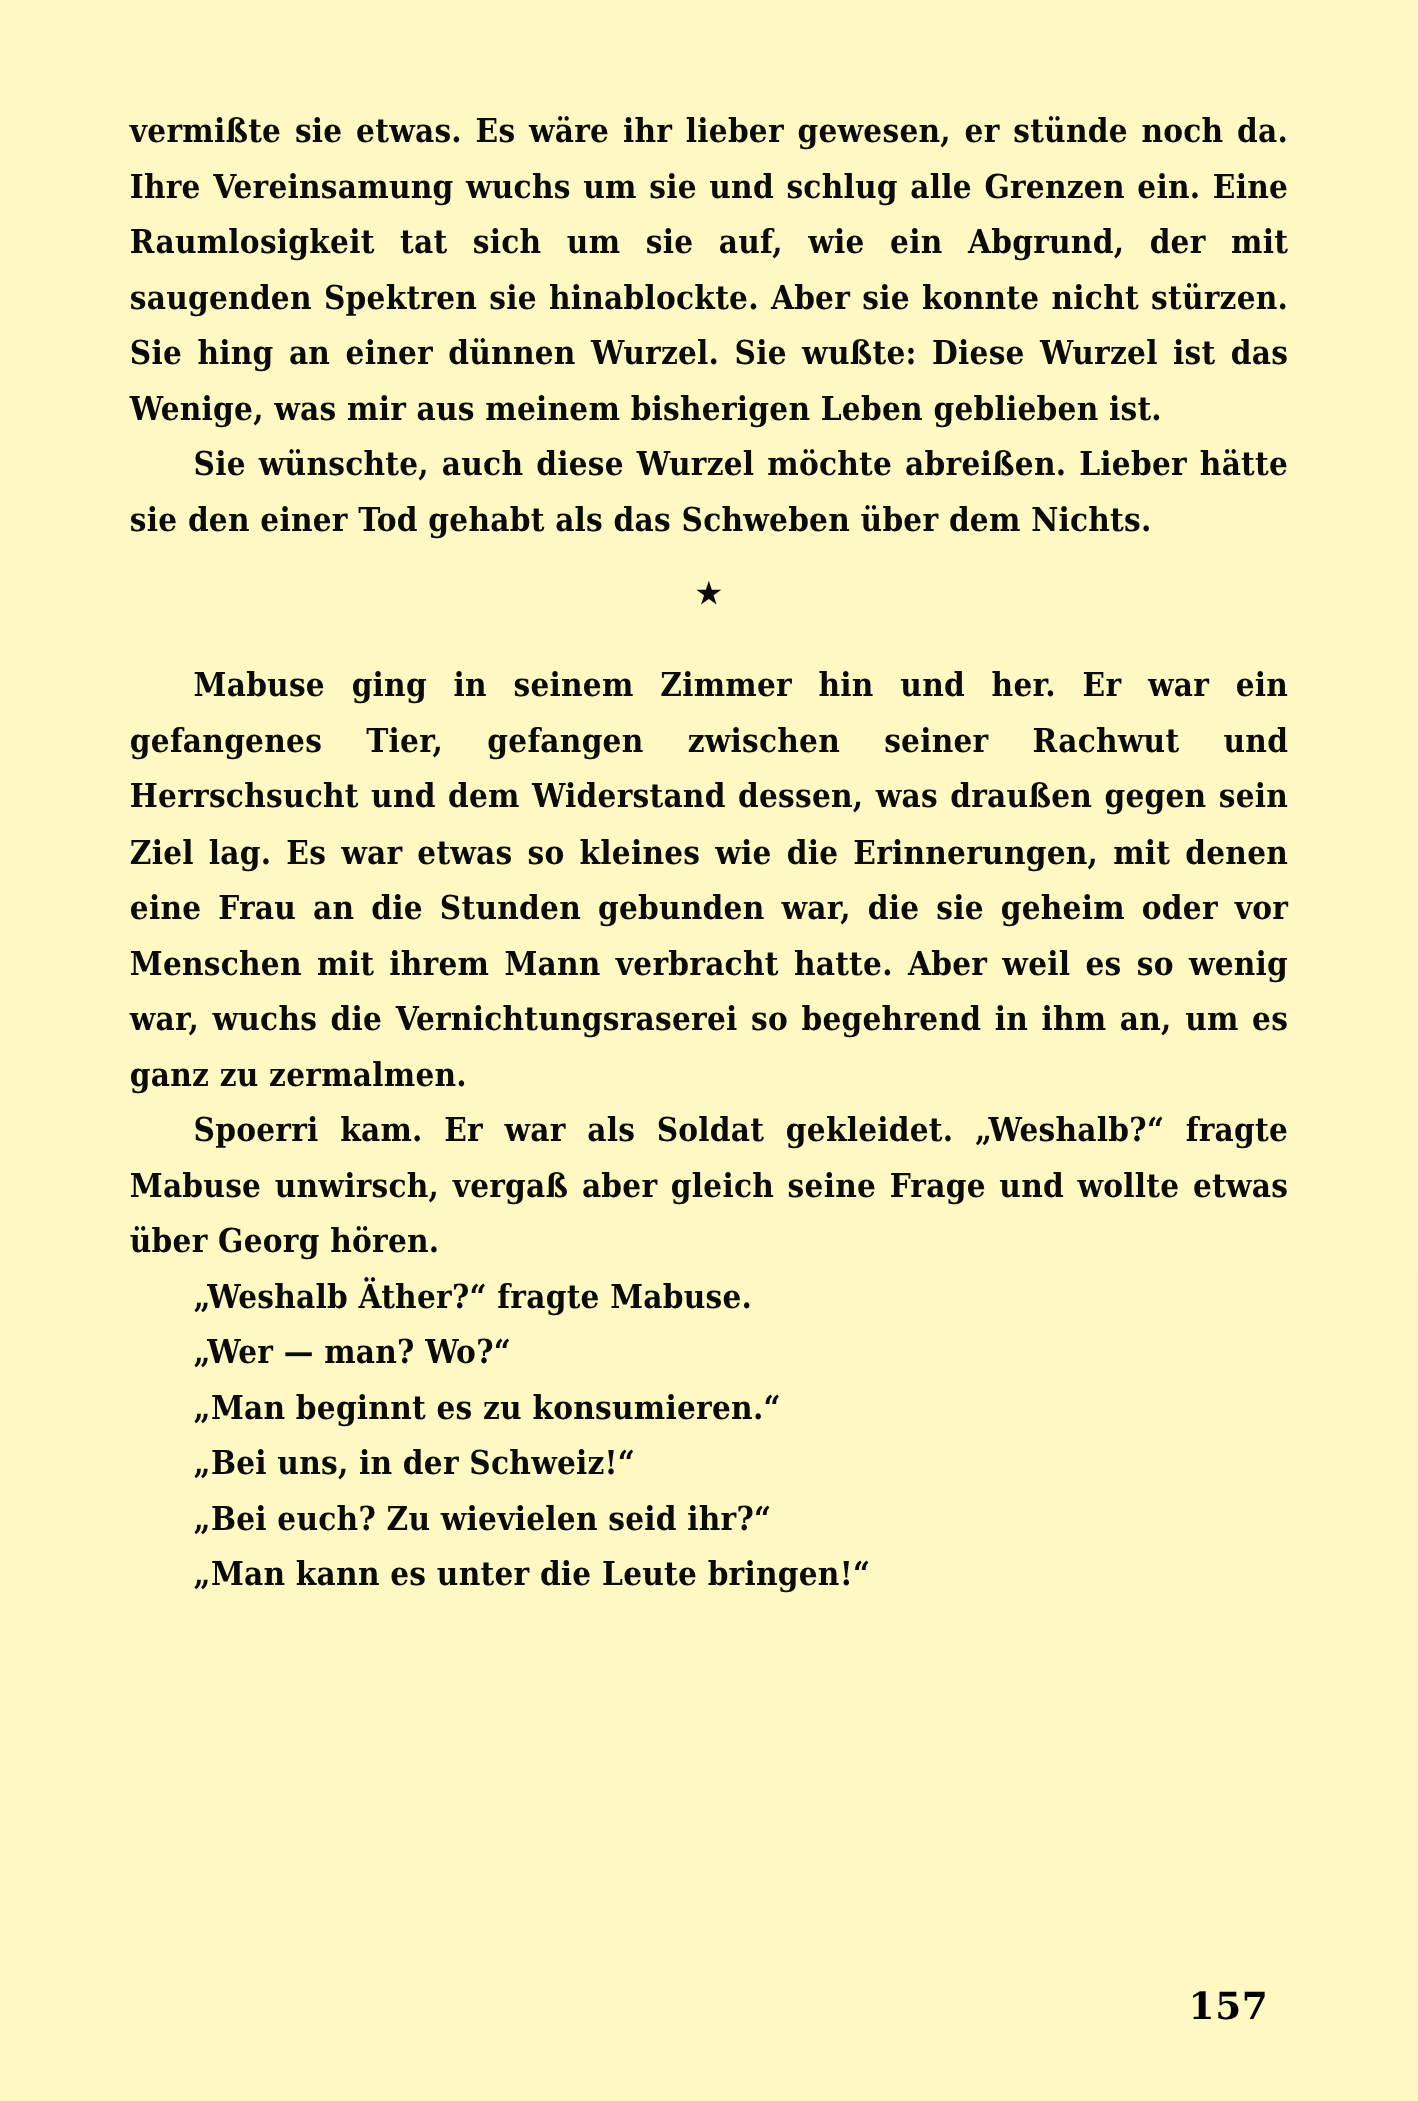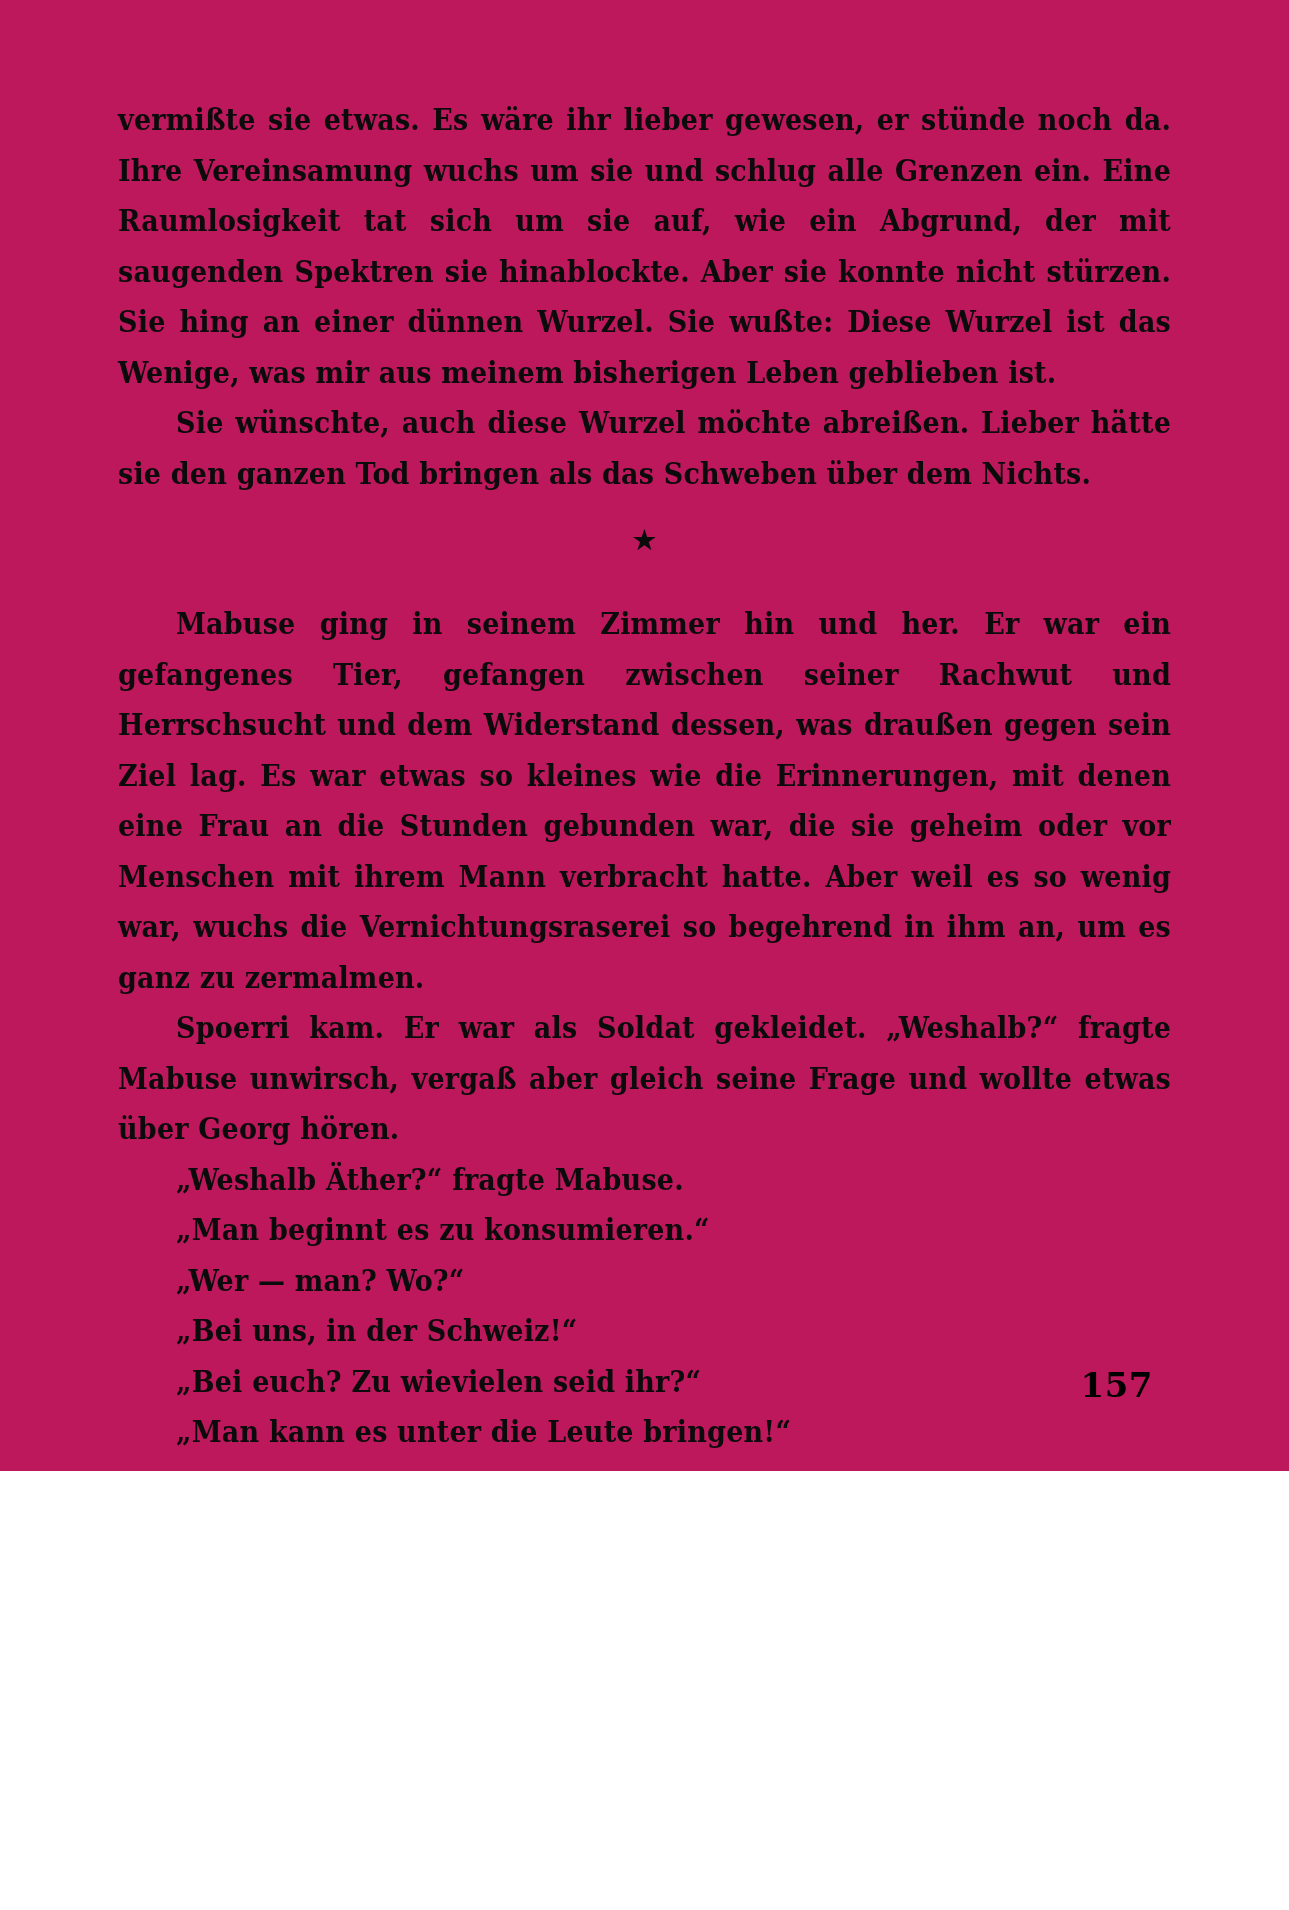--- a/index.html
+++ b/index.html
@@ -9,24 +9,24 @@
   }
   body {
     width: 1289px;
     height: 1910px;
     font-family: "DejaVu Serif", serif;
     color: #000000;
   }
   .page {
     position: relative;
     width: 1289px;
-    height: 1471px;
+    height: 1910px;
     box-sizing: border-box;
     padding: 95px 118px 0 118px;
-    background: #be185d;
+    background: #fef9c3;
   }
   .body-text {
     font-family: "DejaVu Serif", serif;
     font-size: 30.5px;
     line-height: 51px;
     text-align: justify;
     text-justify: inter-word;
     font-weight: 600;
     letter-spacing: 0.2px;
     color: #0b0b0b;
@@ -76,31 +76,31 @@
 </style>
 </head>
 <body>
 
 <div class="page">
 
   <div class="body-text fraktur">
 
     <div>
       <p class="para noindent">vermißte sie etwas. Es wäre ihr lieber gewesen, er stünde noch da. Ihre Vereinsamung wuchs um sie und schlug alle Grenzen ein. Eine Raumlosigkeit tat sich um sie auf, wie ein Abgrund, der mit saugenden Spektren sie hinablockte. Aber sie konnte nicht stürzen. Sie hing an einer dünnen Wurzel. Sie wußte: Diese Wurzel ist das Wenige, was mir aus meinem bisherigen Leben geblieben ist.</p>
-      <p class="para indent">Sie wünschte, auch diese Wurzel möchte abreißen. Lieber hätte sie den ganzen Tod bringen als das Schweben über dem Nichts.</p>
+      <p class="para indent">Sie wünschte, auch diese Wurzel möchte abreißen. Lieber hätte sie den einer Tod gehabt als das Schweben über dem Nichts.</p>
     </div>
 
     <div class="divider">★</div>
 
     <div class="section-two">
       <p class="para indent">Mabuse ging in seinem Zimmer hin und her. Er war ein gefangenes Tier, gefangen zwischen seiner Rachwut und Herrschsucht und dem Widerstand dessen, was draußen gegen sein Ziel lag. Es war etwas so kleines wie die Erinnerungen, mit denen eine Frau an die Stunden gebunden war, die sie geheim oder vor Menschen mit ihrem Mann verbracht hatte. Aber weil es so wenig war, wuchs die Vernichtungsraserei so begehrend in ihm an, um es ganz zu zermalmen.</p>
       <p class="para indent">Spoerri kam. Er war als Soldat gekleidet. „Weshalb?“ fragte Mabuse unwirsch, vergaß aber gleich seine Frage und wollte etwas über Georg hören.</p>
       <p class="para indent">„Weshalb Äther?“ fragte Mabuse.</p>
+      <p class="para indent">„Wer — man? Wo?“</p>
       <p class="para indent">„Man beginnt es zu konsumieren.“</p>
-      <p class="para indent">„Wer — man? Wo?“</p>
       <p class="para indent">„Bei uns, in der Schweiz!“</p>
       <p class="para indent">„Bei euch? Zu wievielen seid ihr?“</p>
       <p class="para indent">„Man kann es unter die Leute bringen!“</p>
     </div>
 
   </div>
 
   <div class="folio">157</div>
 
 </div>

